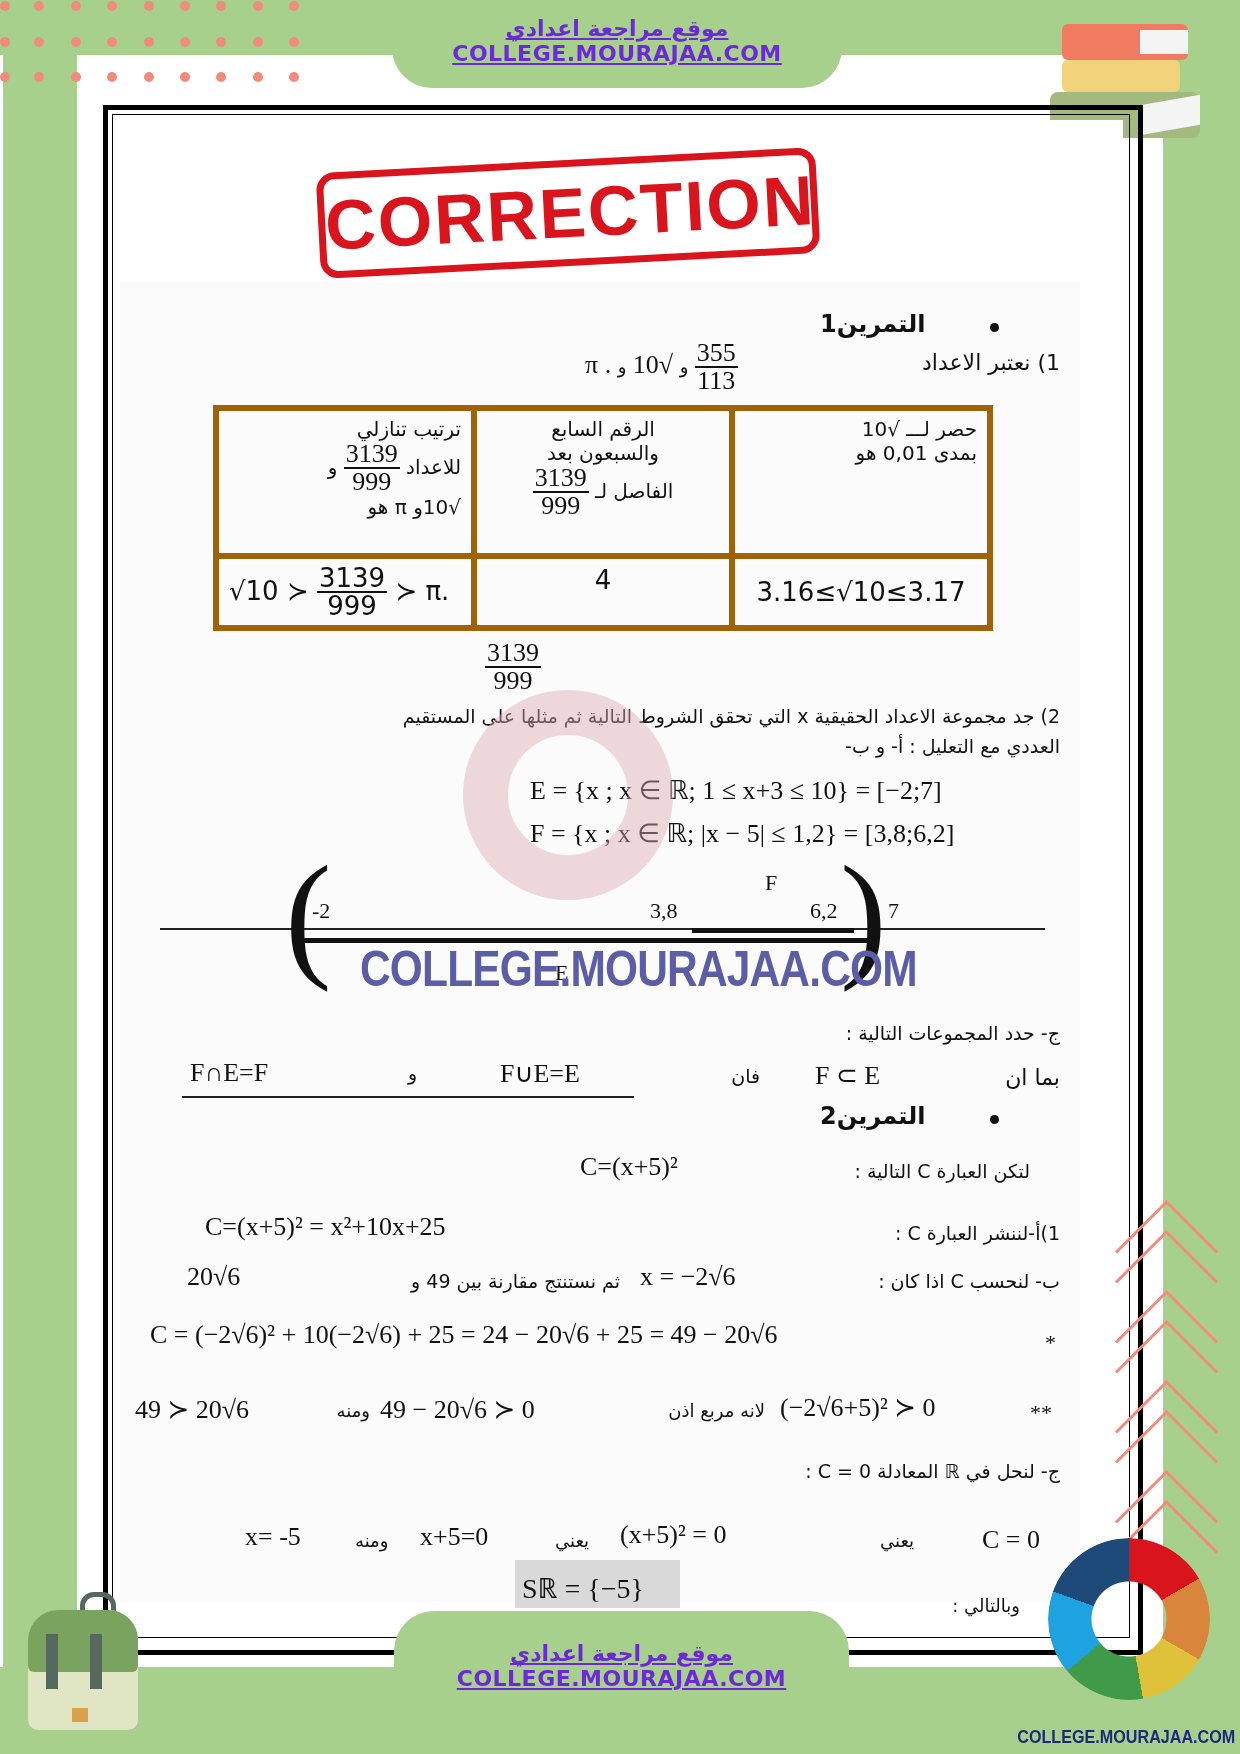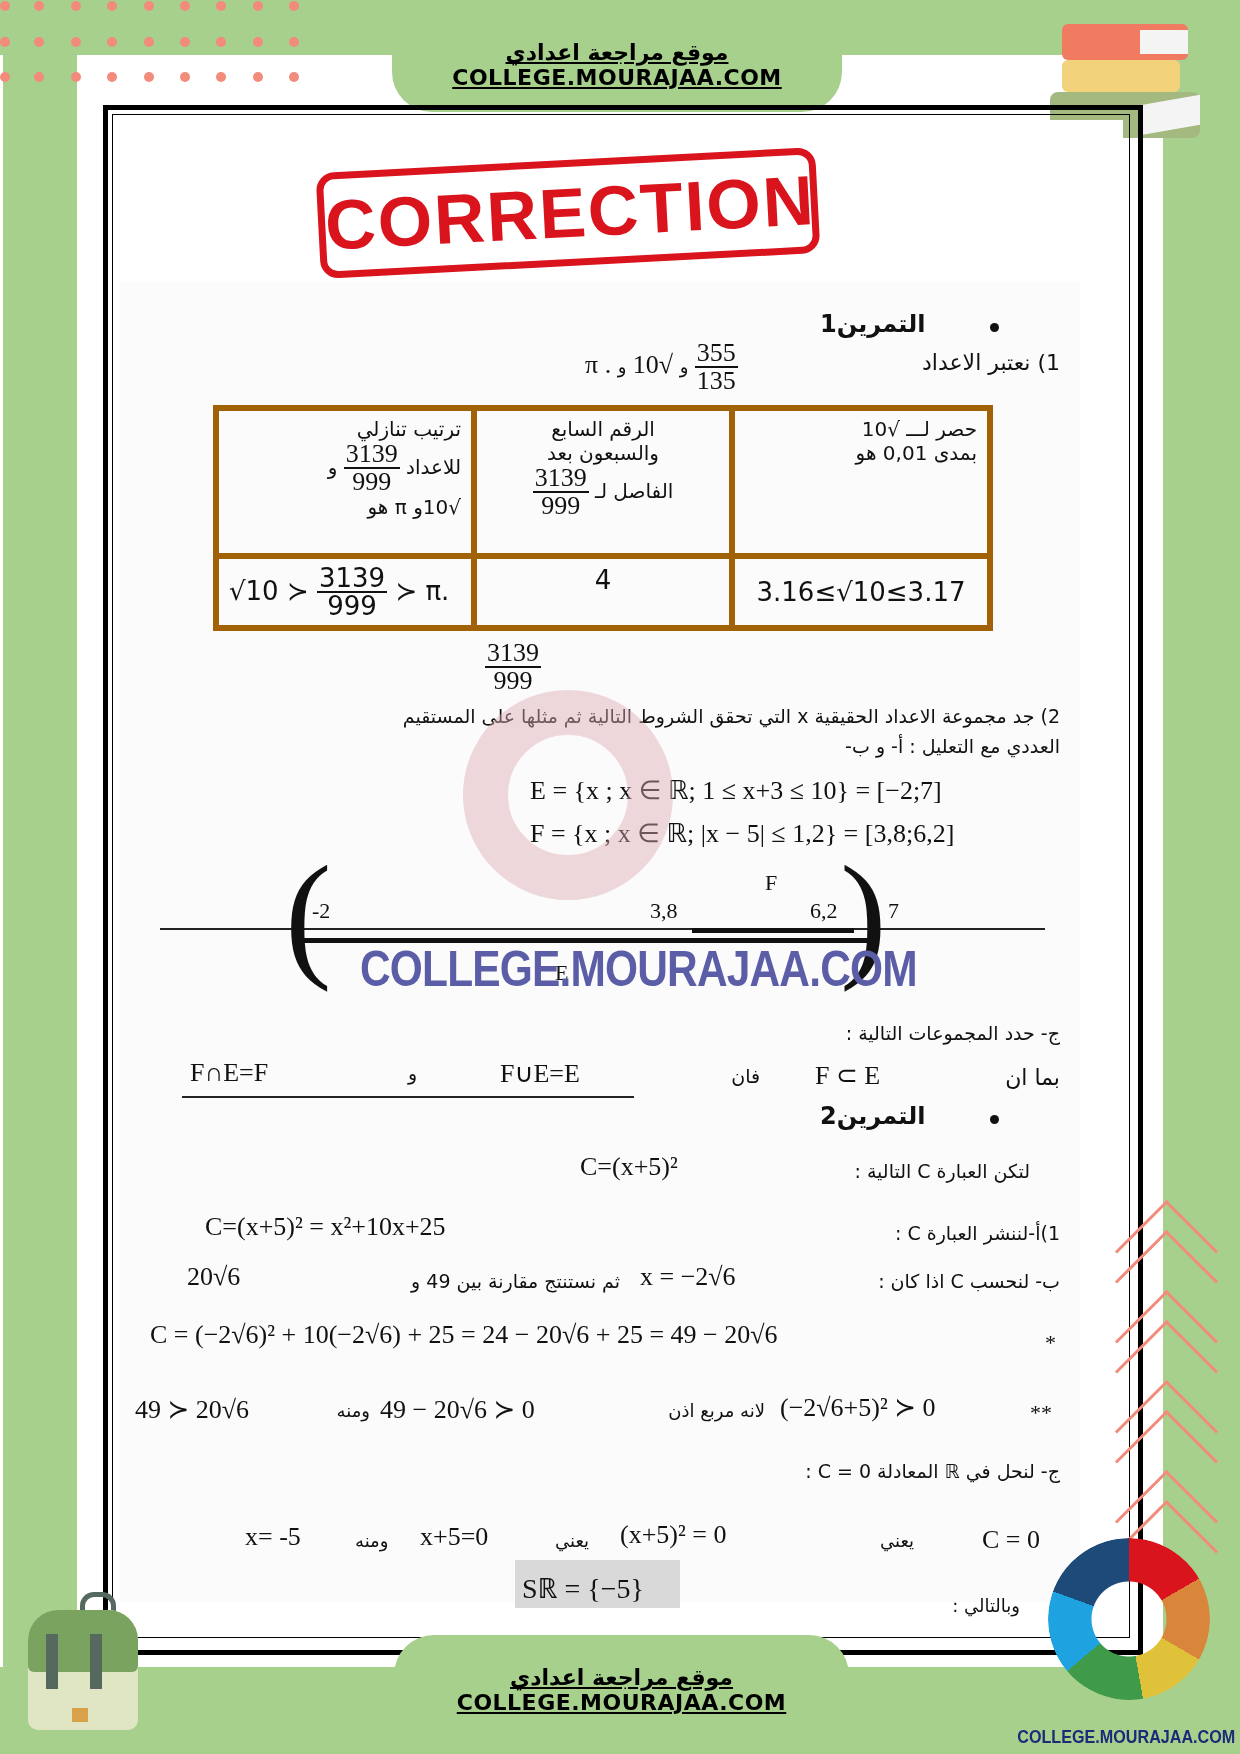--- a/index.html
+++ b/index.html
@@ -1,19 +1,19 @@
 <!DOCTYPE html>
 <html><head>
 <meta charset="utf-8">
 <style>
   html,body{margin:0;padding:0;}
   body{width:1240px;height:1754px;position:relative;overflow:hidden;background:#fff;font-family:"Liberation Serif",serif;color:#111;}
   .bg-green{position:absolute;background:#a8d08d;}
   .dot{width:10px;height:10px;border-radius:50%;background:#f28b7b;position:absolute;}
-  .banner{position:absolute;background:#a8d08d;color:#000000;text-align:center;font-family:"DejaVu Sans",sans-serif;font-weight:bold;margin-top:24px;}
+  .banner{position:absolute;background:#a8d08d;color:#6d28d9;text-align:center;font-family:"DejaVu Sans",sans-serif;font-weight:bold;}
   .banner .ar{font-size:22px;text-decoration:underline;direction:rtl;}
   .banner .en{font-size:22px;text-decoration:underline;letter-spacing:0.5px;}
   .frame-outer{position:absolute;left:103px;top:105px;width:1030px;height:1540px;border:5px solid #000;}
   .frame-inner{position:absolute;left:112px;top:114px;width:1016px;height:1522px;border:1px solid #000;}
   .paper{position:absolute;left:118px;top:120px;width:1005px;height:1510px;background:#fff;}
   .stamp{position:absolute;left:318px;top:160px;width:486px;height:92px;border:7px solid #d9141c;border-radius:18px;transform:rotate(-3deg);color:#d9141c;font-family:"Liberation Sans",sans-serif;font-weight:bold;font-size:70px;text-align:center;line-height:92px;letter-spacing:2px;}
   .scan{position:absolute;left:120px;top:282px;width:960px;height:1320px;background:#fbfbfb;}
   .rtl{direction:rtl;text-align:right;}
   .line{position:absolute;font-size:24px;white-space:nowrap;}
   .sec-title{position:absolute;font-size:24px;font-weight:bold;direction:rtl;font-family:"DejaVu Sans",sans-serif;}
@@ -97,21 +97,21 @@
 <div class="sec-title" style="left:820px;top:310px;">التمرين1</div>
 
 <div class="line rtl" style="left:560px;top:350px;width:500px;font-family:'DejaVu Sans',sans-serif;font-size:22px;">
   <span>1) نعتبر الاعداد</span>
 </div>
 <div class="line math" style="left:585px;top:340px;">
   <span>π .</span>
   <span style="font-size:18px;">و</span>
   <span>√10</span>
   <span style="font-size:18px;">و</span>
-  <span class="frac"><span class="n">355</span><span class="d">135</span></span>
+  <span class="frac"><span class="n">355</span><span class="d">113</span></span>
 </div>
 
 <table class="t">
   <tbody>
       <tr style="height:148px;">
     <td style="width:230px;">
       <div>حصر لـــ √10</div>
       <div>بمدى 0,01 هو</div>
     </td>
     <td style="width:230px;text-align:center;">

